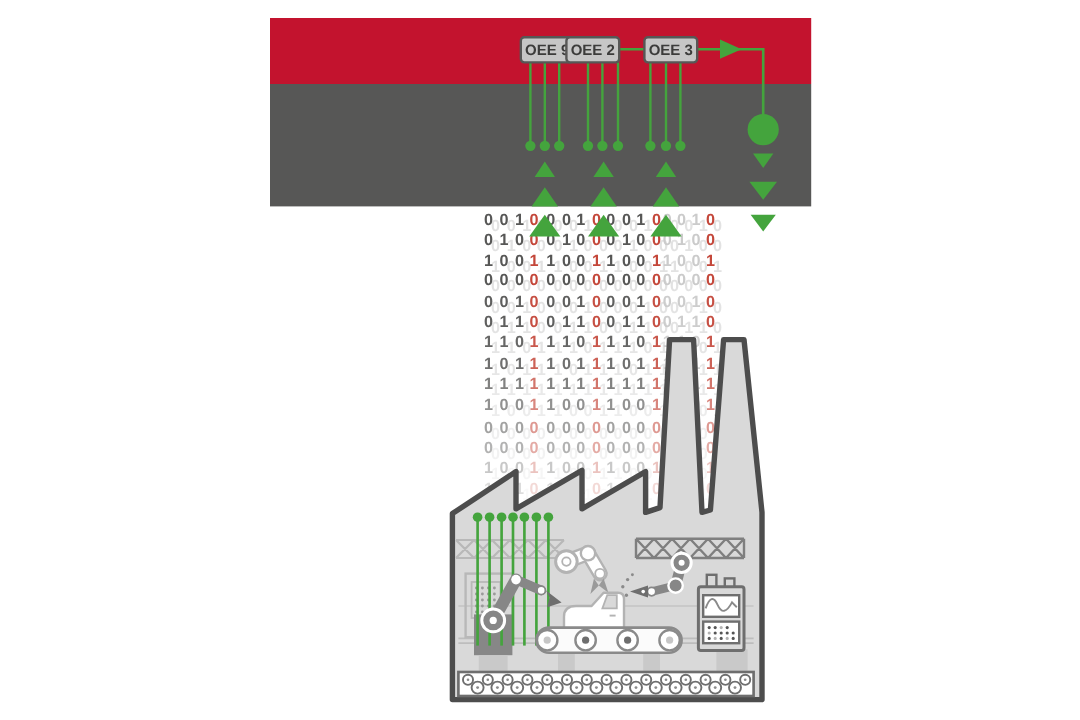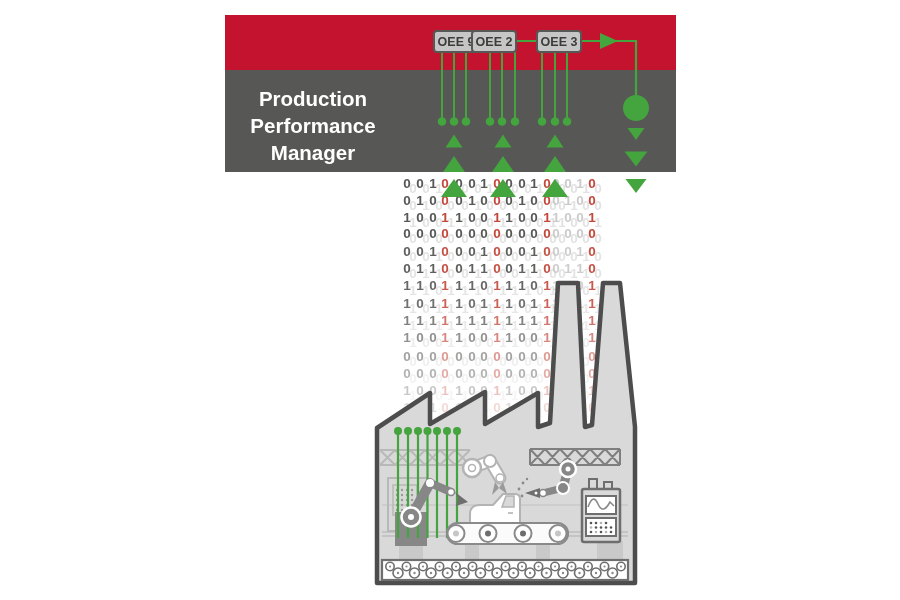--- a/index.html
+++ b/index.html
@@ -702,25 +702,20 @@
         <circle cx="209.5" cy="293" r="1.2" fill="#8a8a8a"></circle>
         <circle cx="226" cy="293" r="5" fill="#fff" stroke="#6e6e6e" stroke-width="1.6"></circle>
         <circle cx="226" cy="293" r="1.2" fill="#8a8a8a"></circle>
         <circle cx="242.5" cy="293" r="5" fill="#fff" stroke="#6e6e6e" stroke-width="1.6"></circle>
         <circle cx="242.5" cy="293" r="1.2" fill="#8a8a8a"></circle>
       </g>
   </svg>
 
   <div class="banner-red"></div>
   <div class="banner-gray"></div>
-  <div class="ppm">
-    <div>Production</div>
-    <div>Performance</div>
-    <div>Manager</div>
-  </div>
 
   <svg id="streams" class="overlay" width="900" height="600" viewBox="0 0 900 600">
       <polyline points="452,41 636,41 636,96" fill="none" stroke="#44a43d" stroke-width="2.2"></polyline>
       <polygon points="600,33 618,41 600,49" fill="#44a43d"></polygon>
       <line x1="442" y1="52" x2="442" y2="121.5" stroke="#44a43d" stroke-width="2"></line>
       <circle cx="442" cy="121.5" r="4.3" fill="#44a43d"></circle>
       <line x1="454" y1="52" x2="454" y2="121.5" stroke="#44a43d" stroke-width="2"></line>
       <circle cx="454" cy="121.5" r="4.3" fill="#44a43d"></circle>
       <line x1="466" y1="52" x2="466" y2="121.5" stroke="#44a43d" stroke-width="2"></line>
       <circle cx="466" cy="121.5" r="4.3" fill="#44a43d"></circle>

